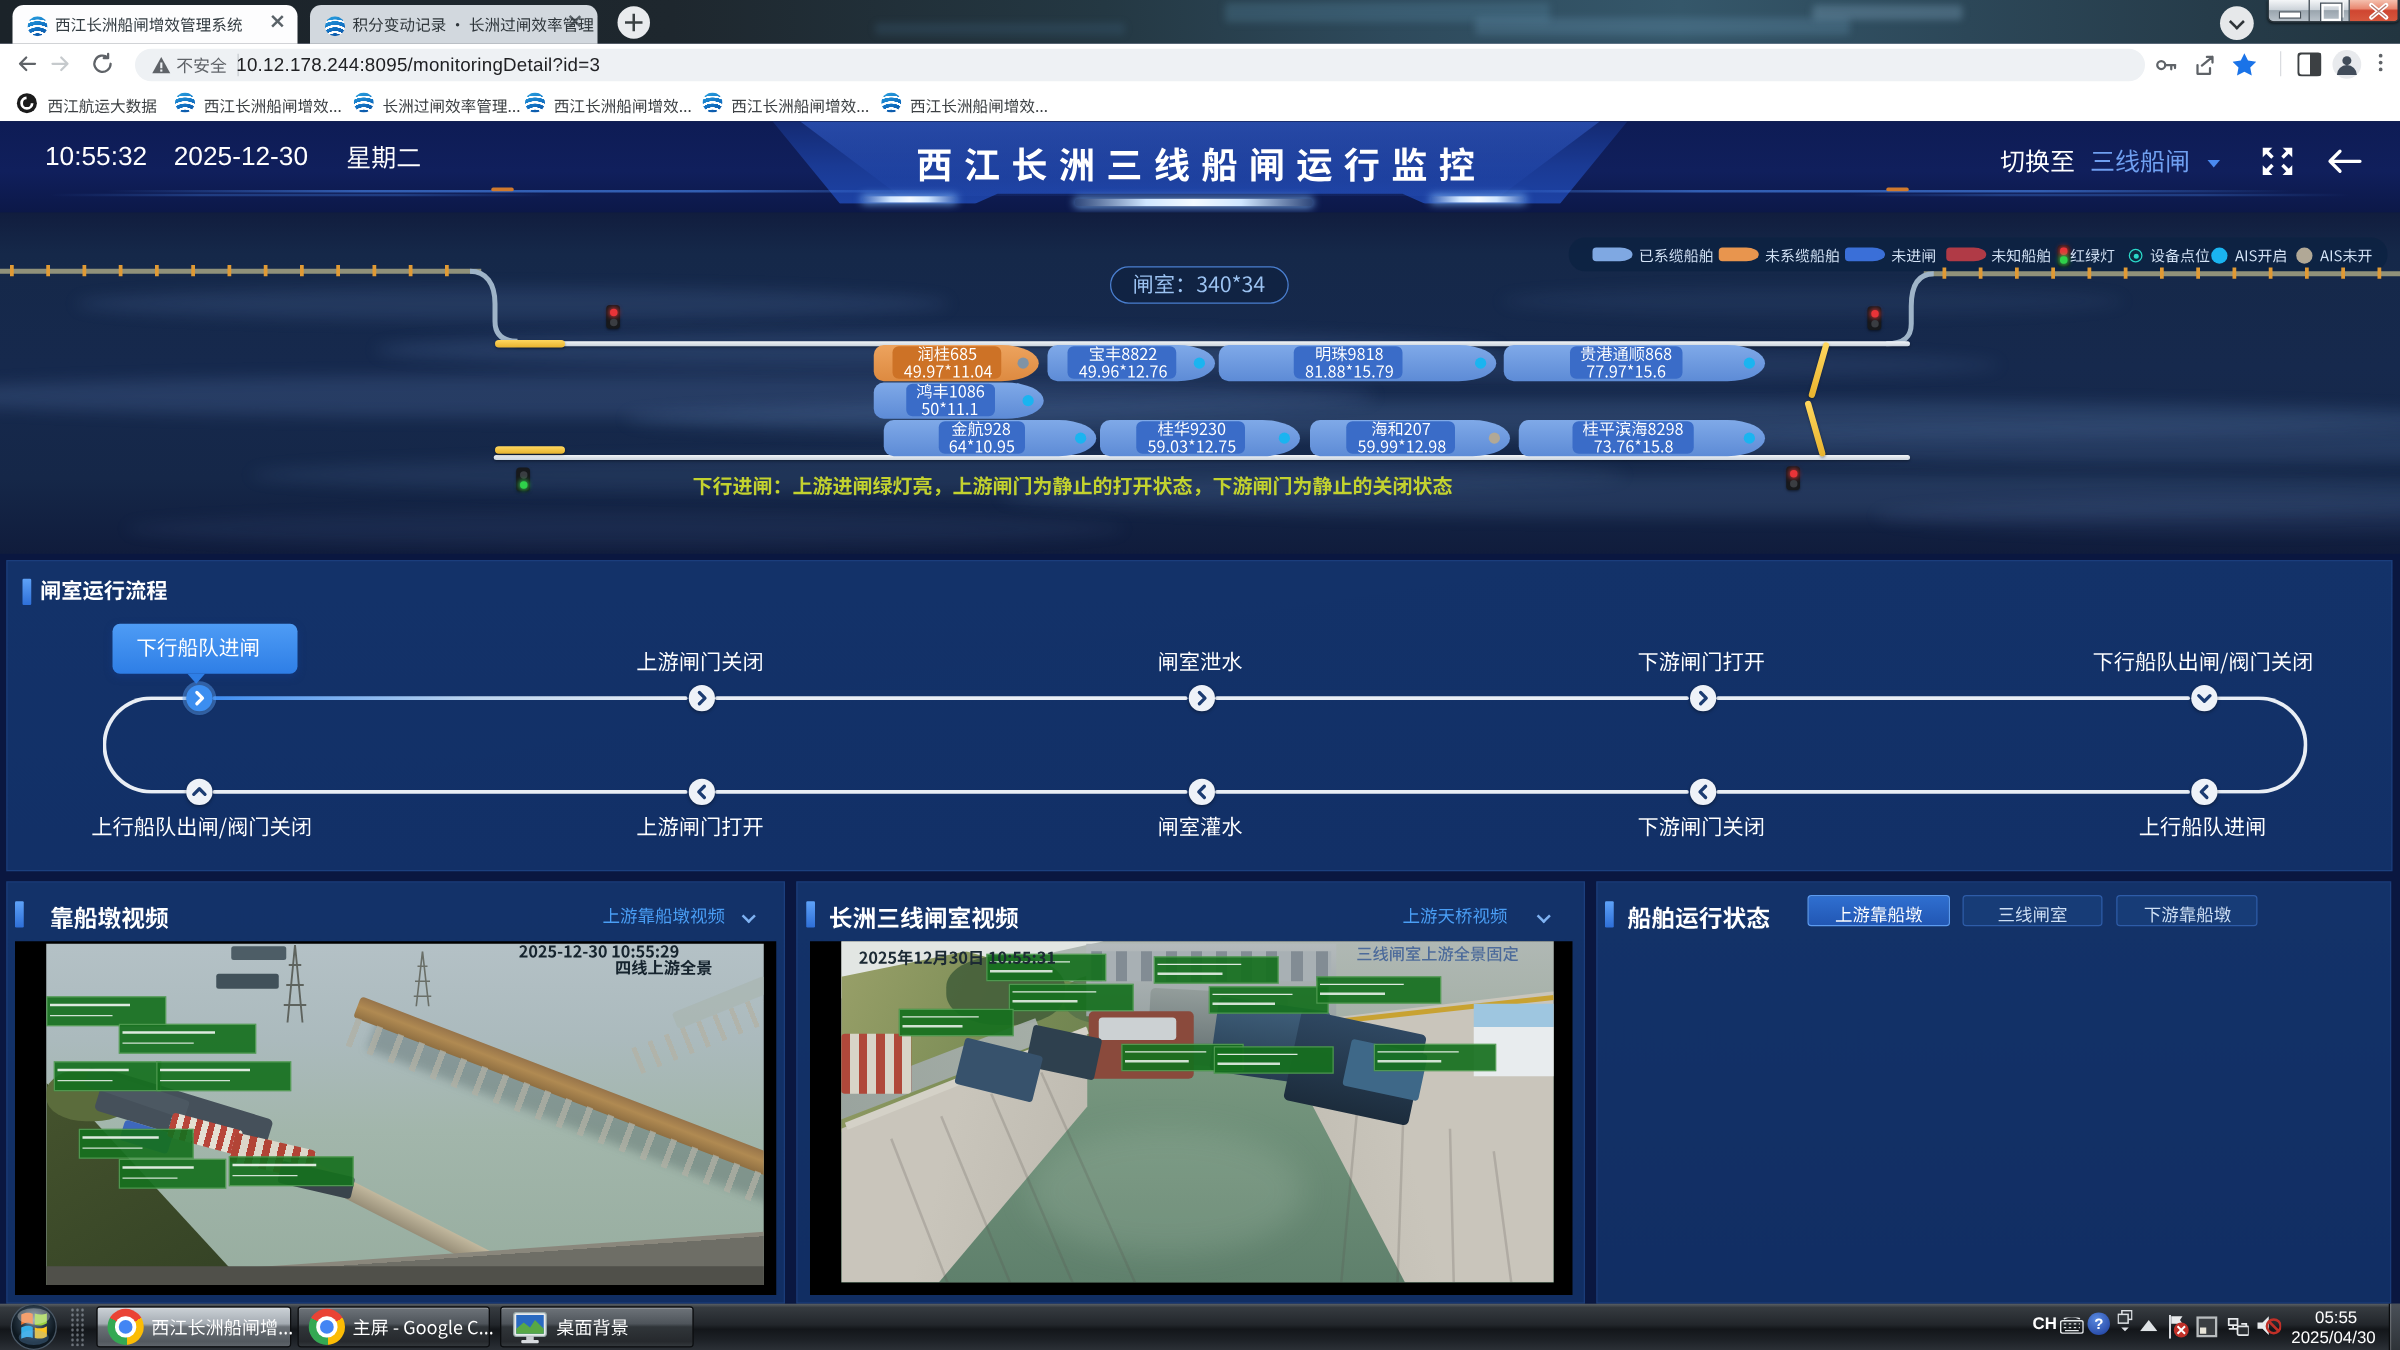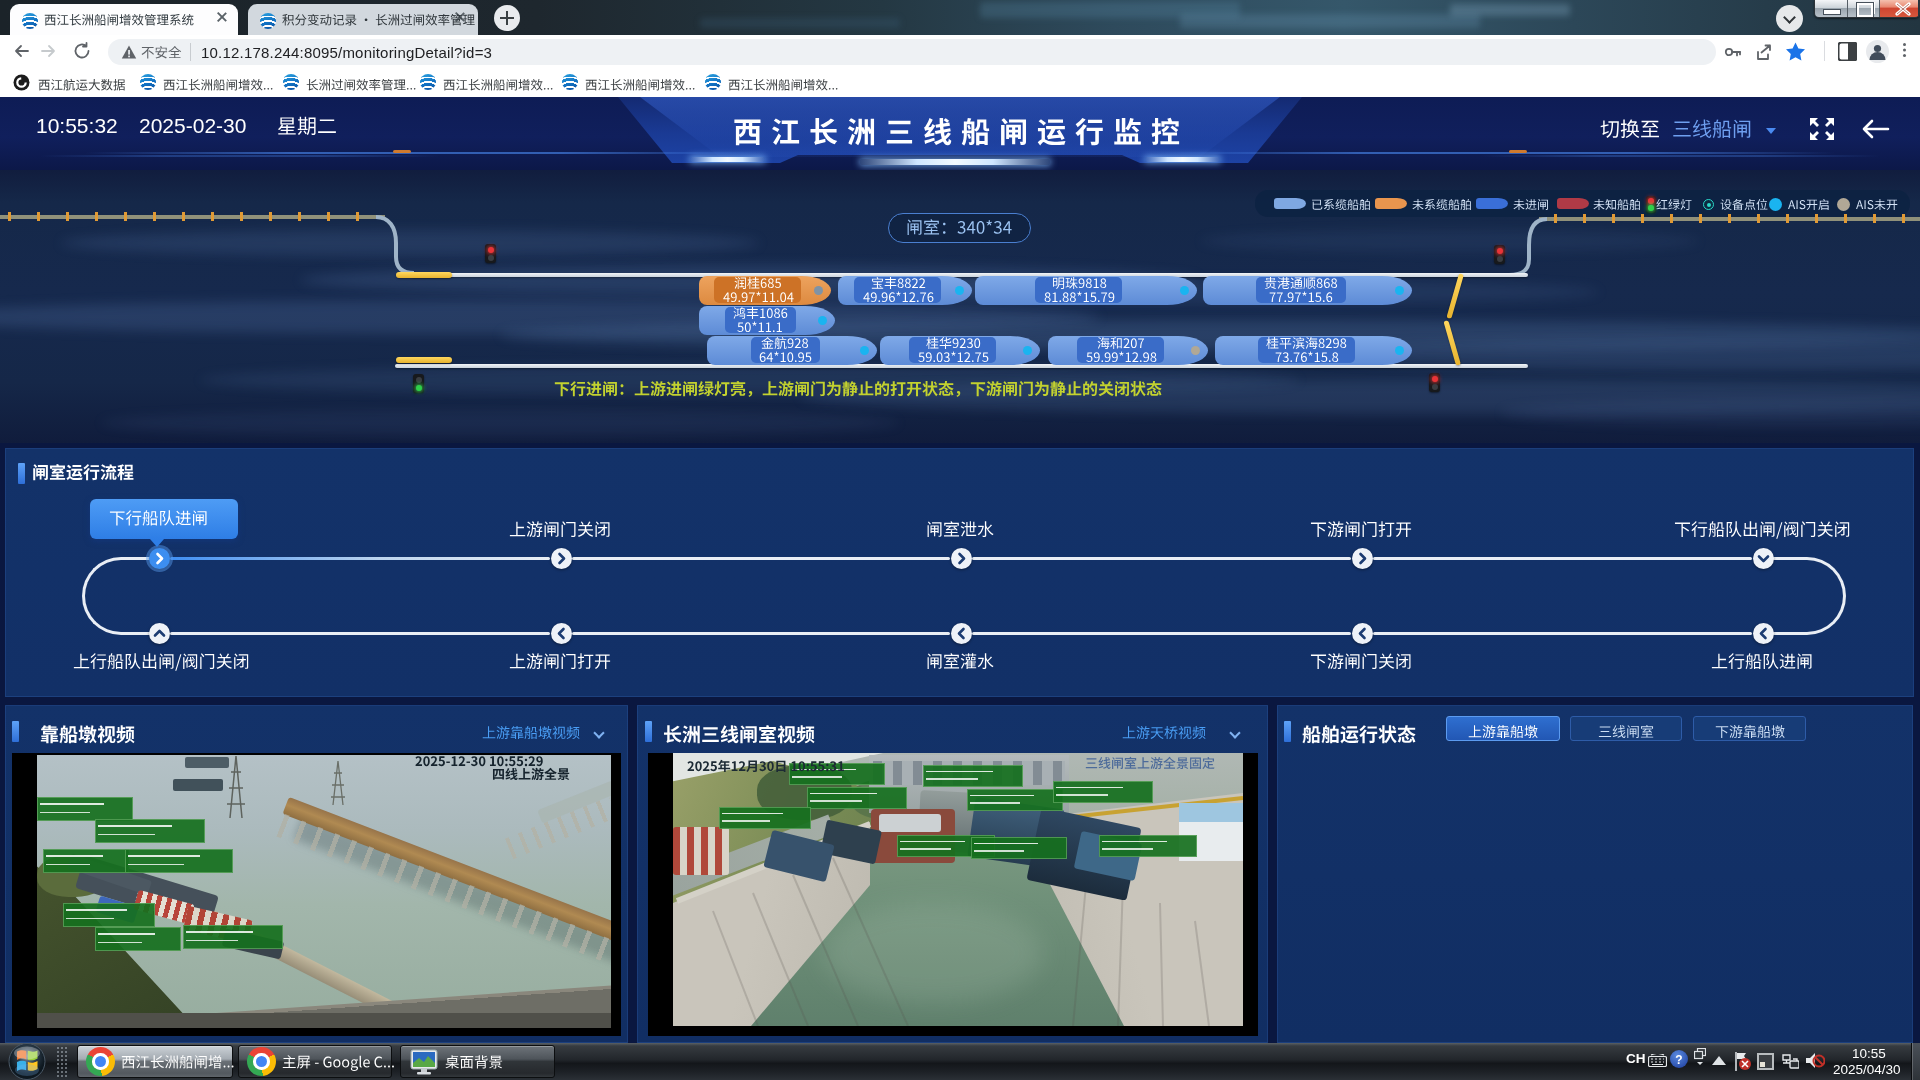--- a/index.html
+++ b/index.html
@@ -526,25 +526,25 @@
       <path d="M2 1 h7 v5 H2Z" fill="none" stroke="#e6e9eb" stroke-width="1.4"></path>
       <path d="M5.5 6v3 M2 9h14 M16 9v-4 h-4" stroke="#e6e9eb" stroke-width="1.4" fill="none"></path>
       <rect x="9" y="7" width="9" height="7" rx="1" fill="#2a2e32" stroke="#e6e9eb" stroke-width="1.4"></rect>
     </svg>
     <svg class="abs" style="left:1805px;top:1052px" width="20" height="18">
       <path d="M1 6 h4 l5 -5 v15 l-5 -5 H1Z" fill="#e8eaec"></path>
       <circle cx="14" cy="9" r="5.5" fill="none" stroke="#c03028" stroke-width="2"></circle>
       <path d="M10.2 5.2 L17.8 12.8" stroke="#c03028" stroke-width="2"></path>
     </svg>
     <div class="abs" style="left:1911px;top:1043px;width:9px;height:37px;background:linear-gradient(180deg,#4a5058,#2e3338);border-left:1px solid #0a0c0e;box-shadow:inset 1px 0 0 rgba(255,255,255,.2)"></div>
-    <div class="abs" style="left:201px;top:43.5px;font-size:15px;color:#202124;letter-spacing:.2px">10.12.178.244:8095/monitoringDetail?id=3</div>
+    <div class="abs" style="left:189px;top:43.5px;font-size:15px;color:#202124;letter-spacing:.2px">10.12.178.244:8095/monitoringDetail?id=3</div>
     <div class="abs" style="left:36px;top:114px;font-size:21px;color:#fff">10:55:32</div>
-    <div class="abs" style="left:139px;top:114px;font-size:21px;color:#fff">2025-02-30</div>
+    <div class="abs" style="left:139px;top:114px;font-size:21px;color:#fff">2025-12-30</div>
     <div class="abs" style="left:1626px;top:1051px;font-size:13.5px;color:#fff;font-weight:bold">CH</div>
-    <div class="abs" style="left:1852px;top:1046px;font-size:13.5px;color:#fff">10:55</div>
+    <div class="abs" style="left:1852px;top:1046px;font-size:13.5px;color:#fff">05:55</div>
     <div class="abs" style="left:1833px;top:1062px;font-size:13.5px;color:#fff">2025/04/30</div>
     <svg class="tx " style="position:absolute;left:44.0px;top:12.5px;overflow:visible" width="150" height="14">
       <g fill="#333c42" transform="translate(0,11.50) scale(0.05000)">
         <use href="#g0"></use>
         <use href="#g1" x="250"></use>
         <use href="#g2" x="500"></use>
         <use href="#g3" x="750"></use>
         <use href="#g4" x="1000"></use>
         <use href="#g5" x="1250"></use>
         <use href="#g6" x="1500"></use>

